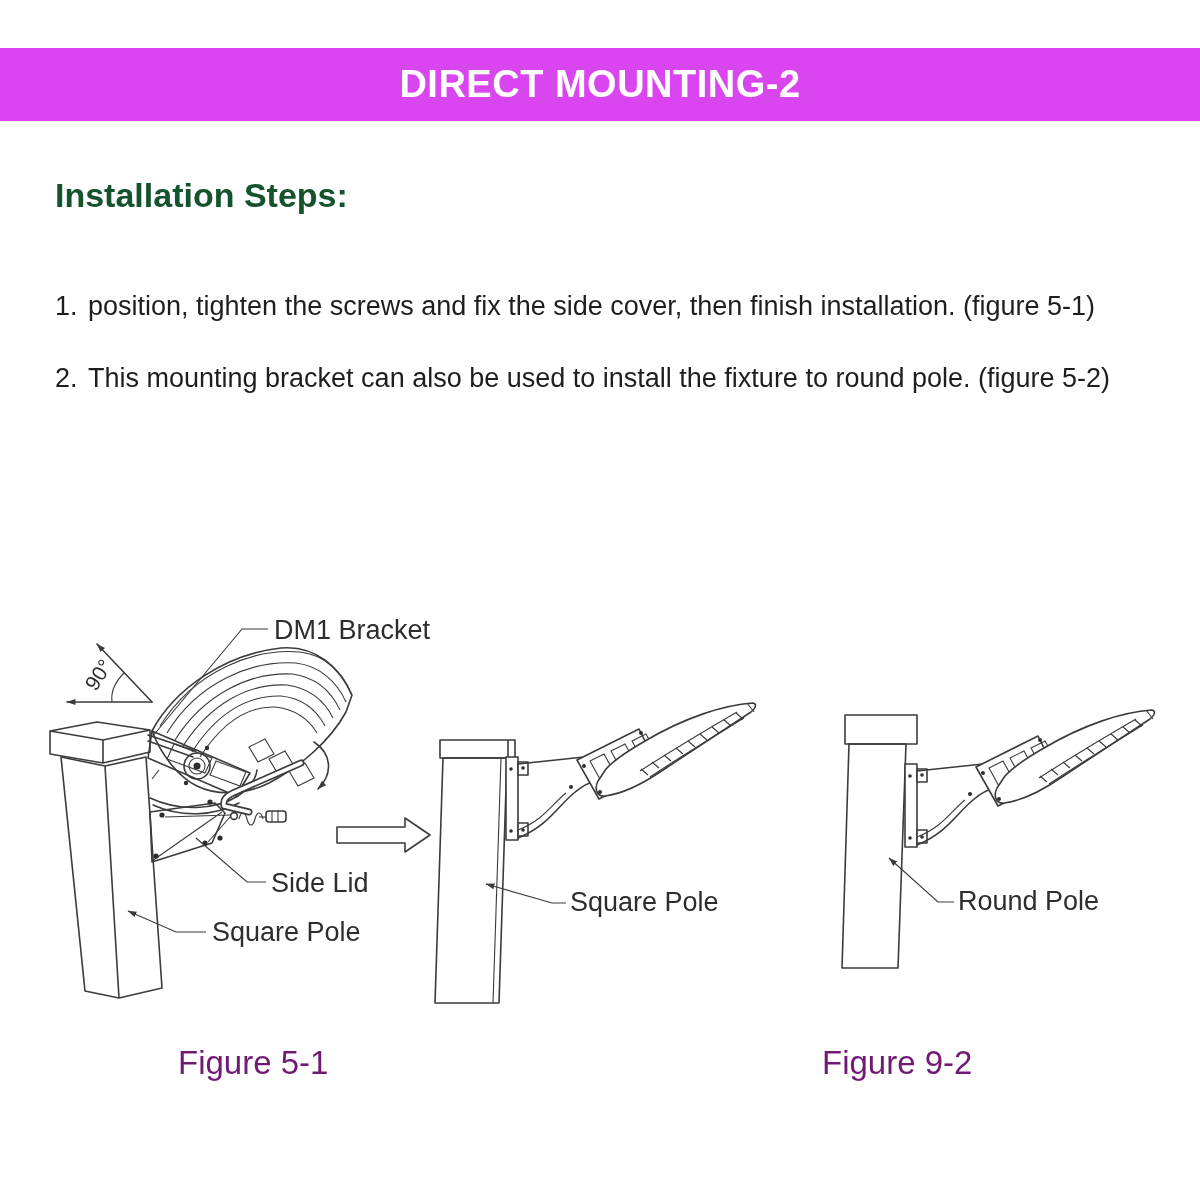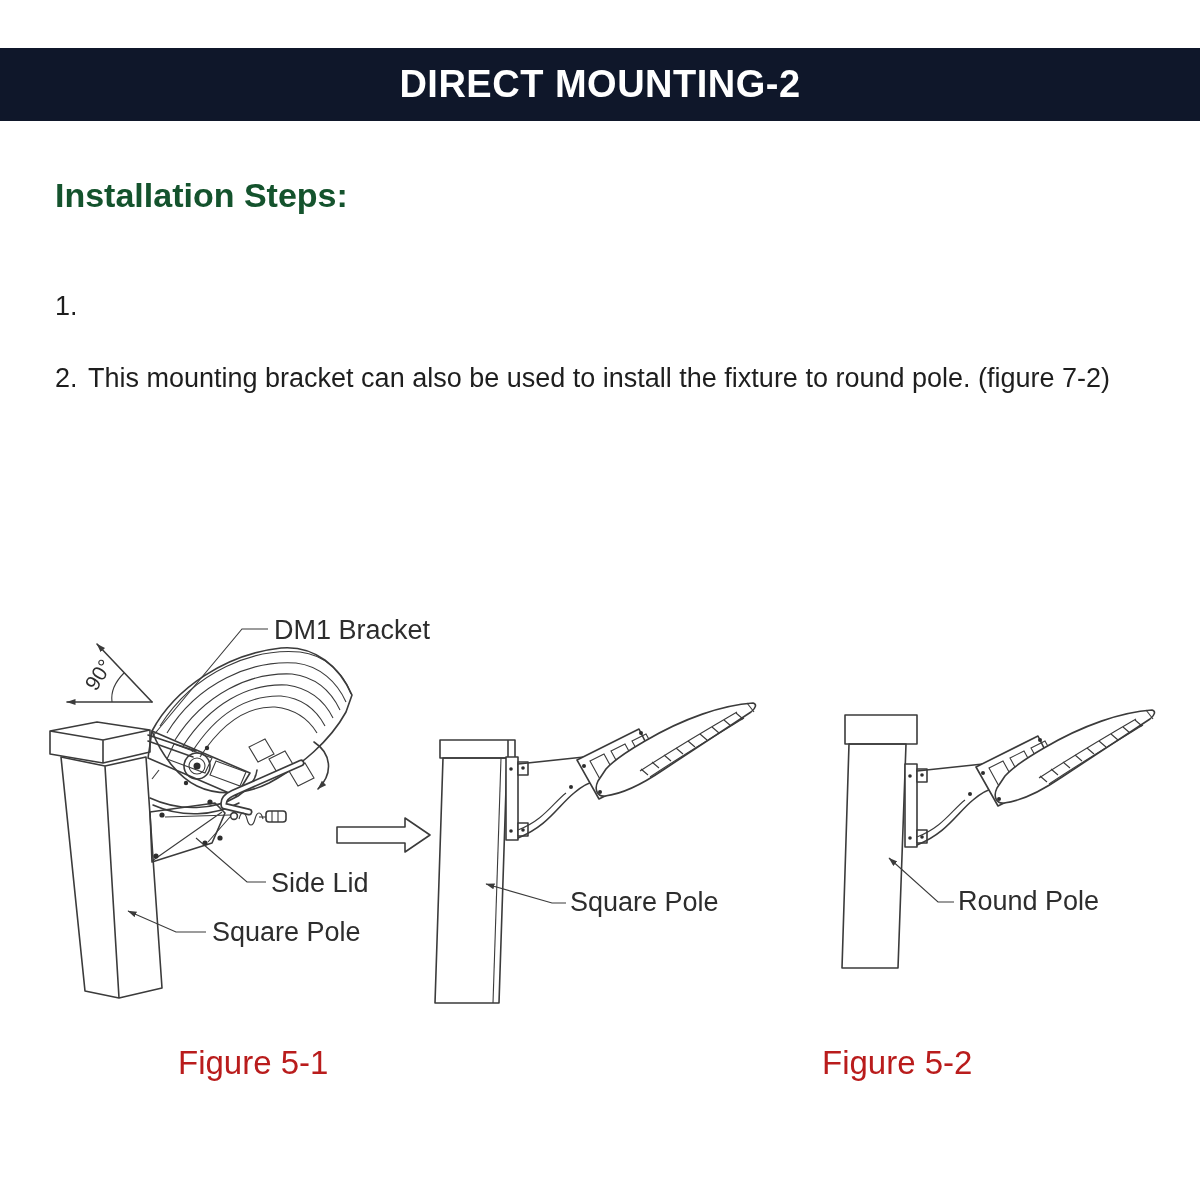--- a/index.html
+++ b/index.html
@@ -1,29 +1,29 @@
 <!DOCTYPE html>
 <html><head>
 <meta charset="utf-8">
 <style>
   html,body{margin:0;padding:0;}
   body{width:1200px;height:1200px;background:#ffffff;position:relative;overflow:hidden;
        font-family:"Liberation Sans",sans-serif;}
-  .banner{position:absolute;left:0;top:48px;width:1200px;height:73px;background:#0f172a;
+  .banner{position:absolute;left:0;top:48px;width:1200px;height:73px;background:#d946ef;
           display:flex;align-items:center;justify-content:center;}
   .banner h1{margin:0;color:#ffffff;font-size:38px;font-weight:bold;letter-spacing:.5px;}
   .section-heading{position:absolute;left:55px;top:176px;margin:0;font-size:34px;
                    font-weight:bold;color:#14532d;}
   .steps{position:absolute;left:55px;top:283px;width:1130px;color:#1e1e1e;
          font-size:27px;line-height:47.5px;}
   .step{display:flex;white-space:nowrap;}
   .step + .step{margin-top:24px;}
   .step-num{flex:0 0 33px;width:33px;}
   .diagrams{position:absolute;left:0;top:580px;width:1200px;height:520px;}
-  .caption{position:absolute;font-size:33px;color:#b91c1c;width:200px;}
+  .caption{position:absolute;font-size:33px;color:#701a75;width:200px;}
   #cap1{left:178px;top:1044px;}
   #cap2{left:822px;top:1044px;}
   svg *{vector-effect:none;}
   .ln{stroke:#3b3b3b;stroke-width:1.6;fill:none;stroke-linejoin:round;stroke-linecap:round;}
   .thin{stroke:#3b3b3b;stroke-width:1.1;fill:none;}
   .wfill{fill:#ffffff;}
   .dot{fill:#2d2d2d;stroke:none;}
   .lbl{font-size:27px;fill:#2d2d2d;}
   .small-lbl{font-size:21px;fill:#2d2d2d;}
 </style>
@@ -33,26 +33,27 @@
 <div class="banner">
   <h1>DIRECT MOUNTING-2</h1>
 </div>
 
 <h2 class="section-heading">Installation Steps:</h2>
 
 <div class="steps">
   <div class="step">
     <span class="step-num">1.</span>
     <div class="step-lines">
+      <div>position, tighten the screws and fix the side cover, then finish installation. (figure 5-1)</div>
     </div>
   </div>
   <div class="step">
     <span class="step-num">2.</span>
     <div class="step-lines">
-      <div>This mounting bracket can also be used to install the fixture to round pole. (figure 7-2)</div>
+      <div>This mounting bracket can also be used to install the fixture to round pole. (figure 5-2)</div>
     </div>
   </div>
 </div>
 
 <svg class="diagrams" viewBox="0 580 1200 520">
   <defs>
     <marker id="mA" markerWidth="12" markerHeight="10" refX="8.5" refY="3" orient="auto" markerUnits="userSpaceOnUse">
       <path d="M0,0 L9,3 L0,6 Z" fill="#3b3b3b"></path>
     </marker>
   </defs>
@@ -195,13 +196,13 @@
     <use href="#fixture-arm" transform="translate(399,7)"></use>
 
     <g>
       <path class="thin" d="M954,902 L938,902 L889,858" marker-end="url(#mA)"></path>
       <text class="lbl" x="958" y="910">Round Pole</text>
     </g>
   </g>
 </svg>
 
 <div class="caption" id="cap1">Figure 5-1</div>
-<div class="caption" id="cap2">Figure 5-2</div>
+<div class="caption" id="cap2">Figure 9-2</div>
 
 </body></html>

